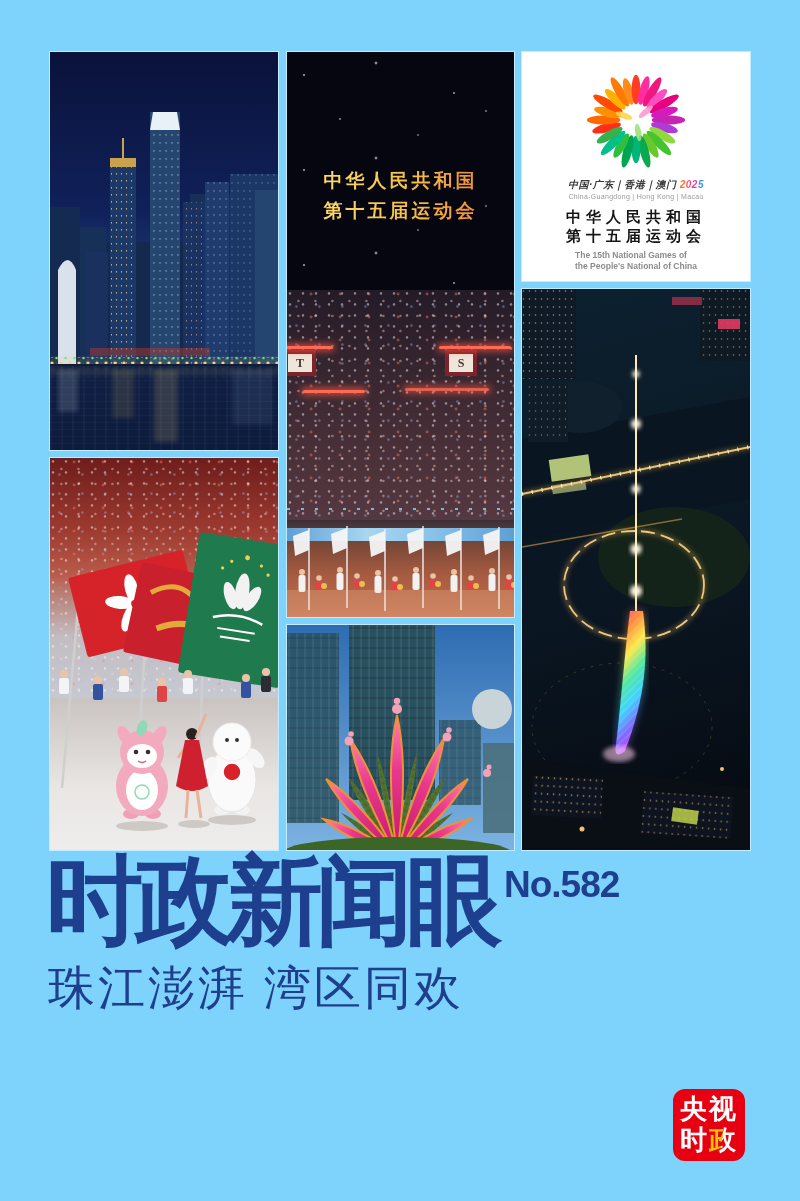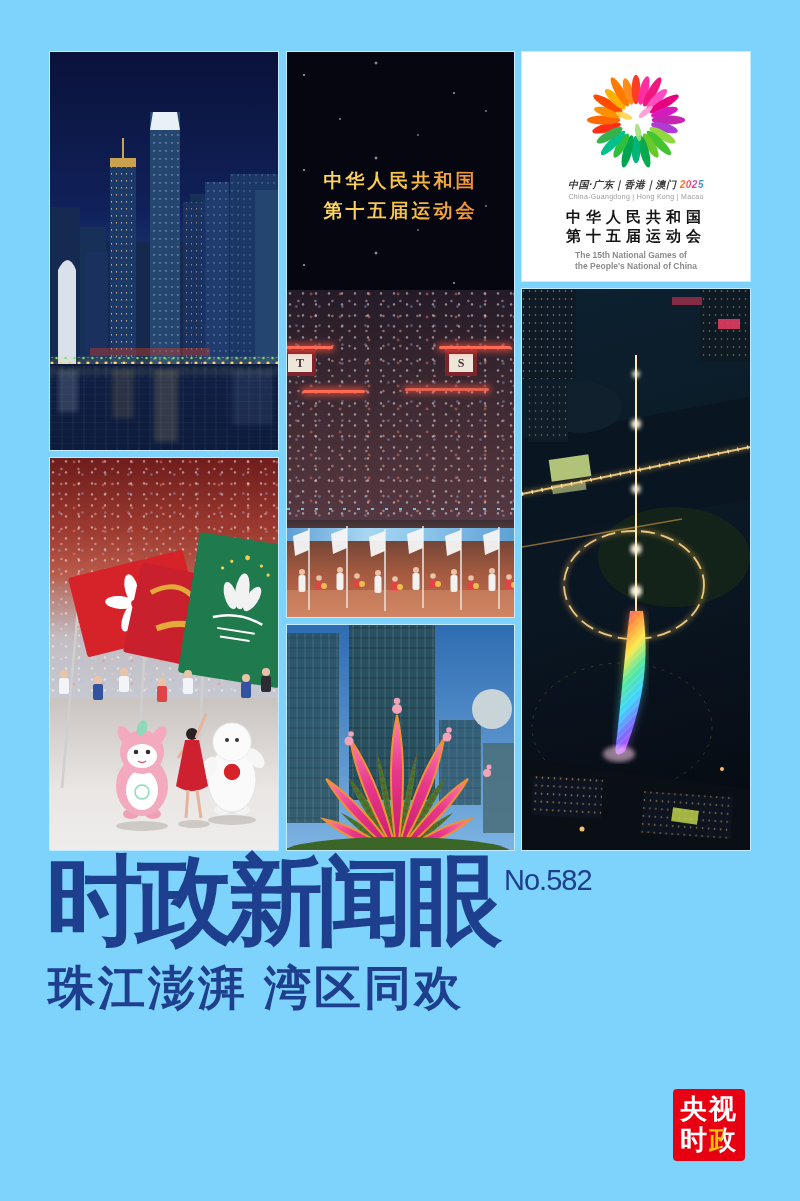--- a/index.html
+++ b/index.html
@@ -77,24 +77,24 @@
   .card-host{margin-top:2px;font-size:10px;font-weight:700;font-style:italic;color:#3a3a3a;letter-spacing:.5px;}
   .card-year{background:linear-gradient(90deg,#ff7a00,#ff2d9b 55%,#00b4e6);
     -webkit-background-clip:text;background-clip:text;color:transparent;}
   .card-host-en{margin-top:1px;font-size:7px;color:#9a9a9a;letter-spacing:.3px;}
   .card-cn{margin-top:8px;font-size:15px;font-weight:700;color:#151515;letter-spacing:5px;line-height:1.25;text-align:center;}
   .card-en{margin-top:4px;font-size:8.5px;font-weight:700;color:#8c8c8c;line-height:1.35;text-align:left;}
 
   
   .title-row{position:absolute;left:46px;top:852px;display:flex;align-items:flex-start;color:#1e3e8e;text-align:right;}
   .title{font-size:97px;font-weight:800;line-height:1;letter-spacing:-7px;white-space:nowrap;}
-  .issue{font-size:29px;font-weight:400;line-height:1;margin:14px 16px 0 8px;letter-spacing:-1px;}
-  .subtitle{position:absolute;left:48px;top:964px;font-size:47px;font-weight:700;line-height:1;
+  .issue{font-size:37px;font-weight:700;line-height:1;margin:14px 16px 0 8px;letter-spacing:-1px;}
+  .subtitle{position:absolute;left:48px;top:964px;font-size:47px;font-weight:400;line-height:1;
     color:#1e3e8e;letter-spacing:3px;white-space:nowrap;}
-  .cctv{position:absolute;left:673px;top:1089px;width:72px;height:72px;background:#e60012;border-radius:4px;
+  .cctv{position:absolute;left:673px;top:1089px;width:72px;height:72px;background:#e60012;border-radius:12px;
     color:#fff;font-weight:800;font-size:27px;line-height:1.16;letter-spacing:2px;
     display:flex;flex-direction:column;align-items:center;justify-content:center;}
   .goldchar{background:linear-gradient(100deg,#ffc400 0 46%,#ffffff 46%);
     -webkit-background-clip:text;background-clip:text;color:transparent;}
 </style>
 </head>
 <body>
 
 <div class="poster">
 

